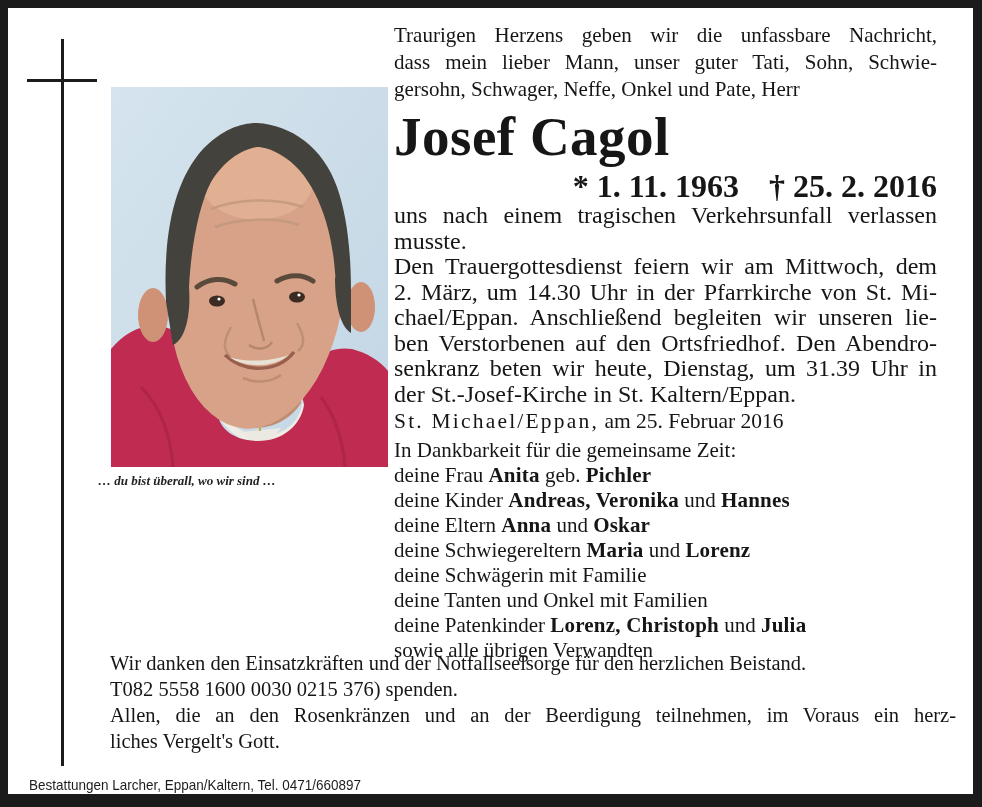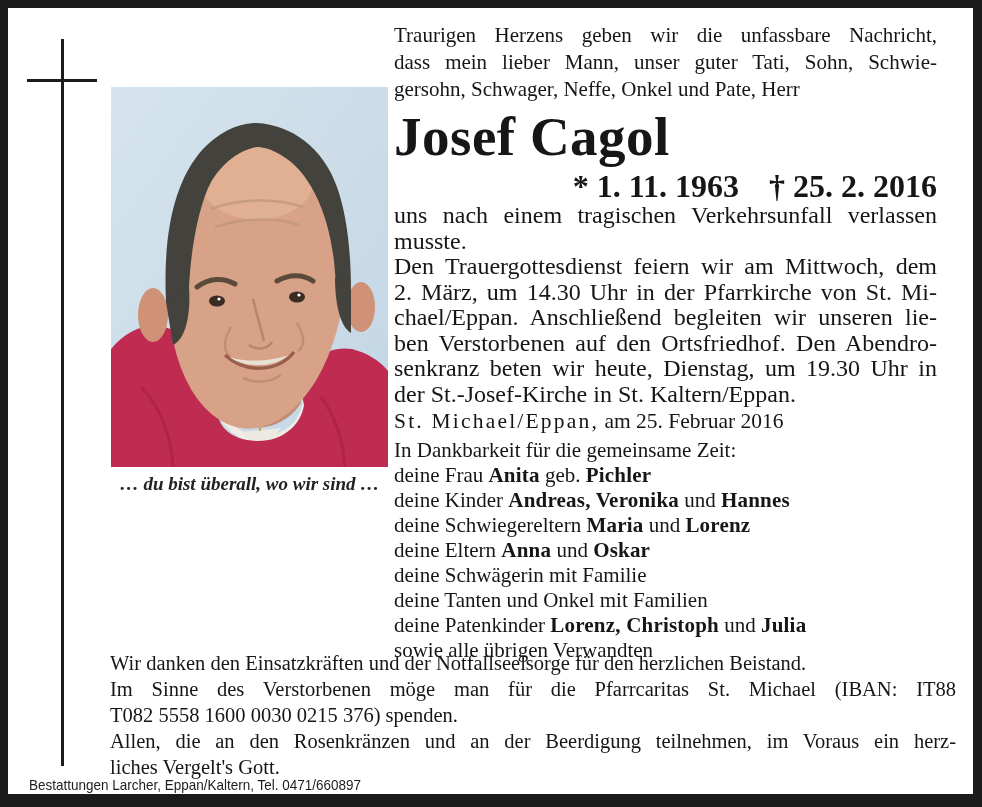--- a/index.html
+++ b/index.html
@@ -10,22 +10,22 @@
   .frame{position:absolute;left:0;top:0;width:982px;height:807px;
          border:8px solid #1b1b1b;border-bottom-width:13px;border-right-width:9px;
          box-sizing:border-box;pointer-events:none;}
 
   
   .cross-stem{position:absolute;left:61px;top:39px;width:3px;height:727px;background:#1c1c1c;}
   .cross-bar{position:absolute;left:27px;top:79px;width:70px;height:3px;background:#1c1c1c;}
 
   
   .photo{position:absolute;left:111px;top:87px;width:277px;height:380px;}
-  .caption{position:absolute;left:98px;top:473px;width:303px;text-align:center;
-           font-size:19px;font-weight:bold;font-style:italic;color:#222;}
+  .caption{position:absolute;left:98px;top:473px;width:303px;
+           font-size:13px;font-weight:bold;font-style:italic;color:#222;}
 
   
   .col{position:absolute;left:394px;width:543px;}
   .intro{top:22px;font-size:21px;line-height:27px;}
   .jl{text-align:justify;text-align-last:justify;overflow:hidden;}
   .ll{text-align:left;}
   .name{top:108px;text-align:left;font-size:55px;font-weight:bold;line-height:58px;letter-spacing:.5px;}
   .dates{top:168px;text-align:right;font-size:32px;font-weight:bold;}
   .dates .birth{margin-right:30px;}
   .mainbody{top:203px;font-size:24px;line-height:25.5px;}
@@ -112,43 +112,42 @@
     <span class="birth">* 1. 11. 1963</span><span>† 25. 2. 2016</span>
   </div>
 
   <div class="col mainbody" style="position:absolute;">
     <div class="jl">uns nach einem tragischen Verkehrsunfall verlassen</div>
     <div class="ll">musste.</div>
     <div class="jl">Den Trauergottesdienst feiern wir am Mittwoch, dem</div>
     <div class="jl">2. März, um 14.30 Uhr in der Pfarrkirche von St. Mi-</div>
     <div class="jl">chael/Eppan. Anschließend begleiten wir unseren lie-</div>
     <div class="jl">ben Verstorbenen auf den Ortsfriedhof. Den Abendro-</div>
-    <div class="jl">senkranz beten wir heute, Dienstag, um 19.30 Uhr in</div>
+    <div class="jl">senkranz beten wir heute, Dienstag, um 31.39 Uhr in</div>
     <div class="ll">der St.-Josef-Kirche in St. Kaltern/Eppan.</div>
   </div>
 
   <div class="col placedate" style="position:absolute;">
     <span class="spaced">St. Michael/Eppan,</span><span> am 25. Februar 2016</span>
   </div>
 
   <div class="col family" style="position:absolute;">
     <div><span>In Dankbarkeit für die gemeinsame Zeit:</span></div>
     <div><span>deine Frau </span><b>Anita</b><span> geb. </span><b>Pichler</b></div>
     <div><span>deine Kinder </span><b>Andreas, Veronika</b><span> und </span><b>Hannes</b></div>
+    <div><span>deine Eltern </span><b>Anna</b><span> und </span><b>Oskar</b></div>
     <div><span>deine Schwiegereltern </span><b>Maria</b><span> und </span><b>Lorenz</b></div>
-    <div><span>deine Eltern </span><b>Anna</b><span> und </span><b>Oskar</b></div>
     <div><span>deine Schwägerin mit Familie</span></div>
     <div><span>deine Tanten und Onkel mit Familien</span></div>
     <div><span>deine Patenkinder </span><b>Lorenz, Christoph</b><span> und </span><b>Julia</b></div>
     <div><span>sowie alle übrigen Verwandten</span></div>
   </div>
 
   <div class="thanks">
     <div class="ll">Wir danken den Einsatzkräften und der Notfallseelsorge für den herzlichen Beistand.</div>
-    <div class="jl">Im Sinne des Verstorbenen möge man für die Pfarrcaritas St. Michael (IBAN: IT88</div>
     <div class="ll">T082 5558 1600 0030 0215 376) spenden.</div>
     <div class="jl">Allen, die an den Rosenkränzen und an der Beerdigung teilnehmen, im Voraus ein herz-</div>
     <div class="ll">liches Vergelt's Gott.</div>
   </div>
 
   <div class="funeral">Bestattungen Larcher, Eppan/Kaltern, Tel. 0471/660897</div>
 
   <div class="frame"></div>
 </div>
 

